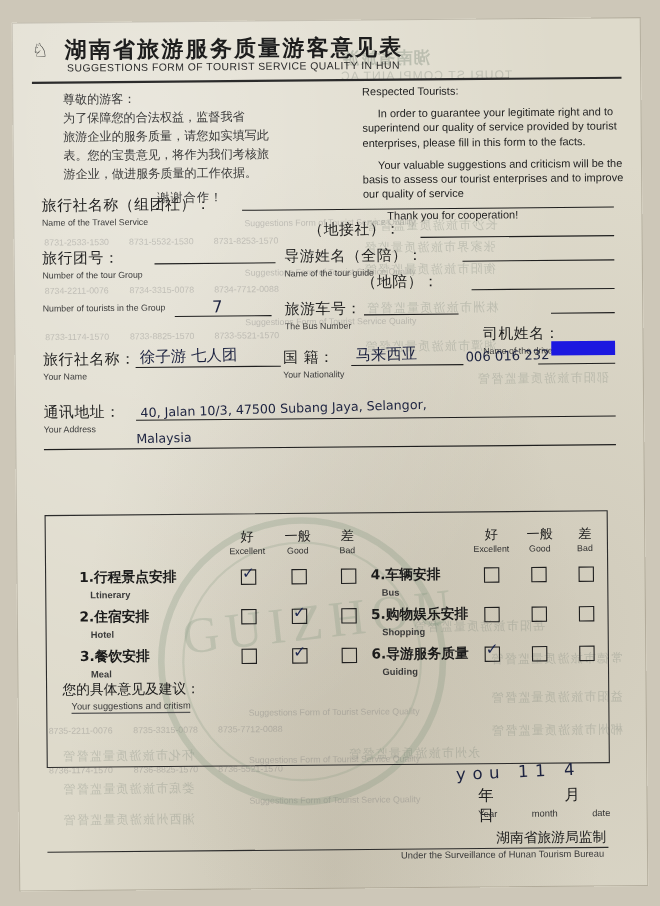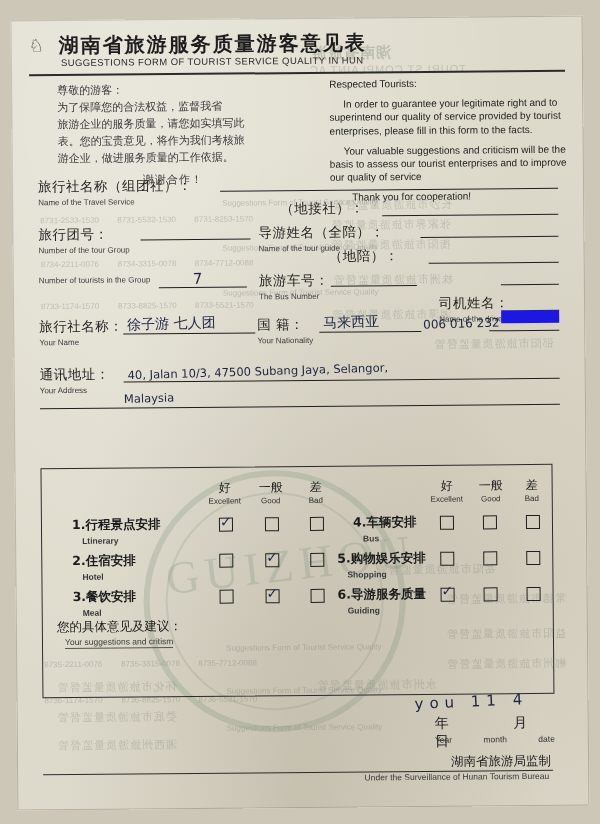--- a/index.html
+++ b/index.html
@@ -505,21 +505,21 @@
 
       <div class="item" style="left:30px; top:120px;">
         <span>3.</span><span>餐饮安排</span>
         <span class="en">Meal</span>
       </div>
       <div class="box" style="left:177px; top:122px;"></div>
       <div class="box" style="left:223px; top:122px;"></div>
       <div class="tick" style="left:224px; top:120px;">✓</div>
       <div class="box" style="left:268px; top:122px;"></div>
 
-      <div class="item" style="left:295px; top:48px;margin-left:16px;">
+      <div class="item" style="left:295px; top:48px;">
         <span>4.</span><span>车辆安排</span>
         <span class="en">Bus</span>
       </div>
       <div class="box" style="left:398px; top:50px;"></div>
       <div class="box" style="left:441px; top:50px;"></div>
       <div class="box" style="left:484px; top:50px;"></div>
 
       <div class="item" style="left:295px; top:84px;">
         <span>5.</span><span>购物娱乐安排</span>
         <span class="en">Shopping</span>

